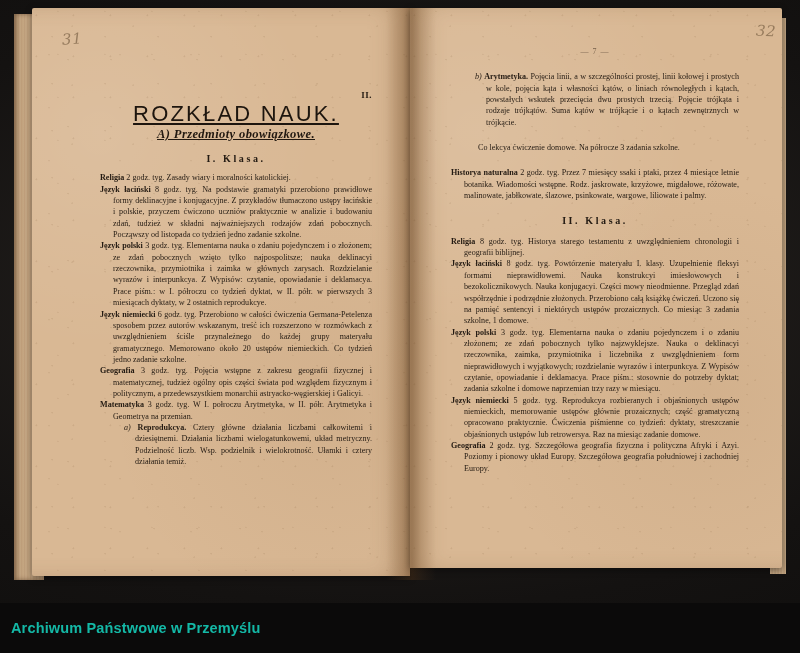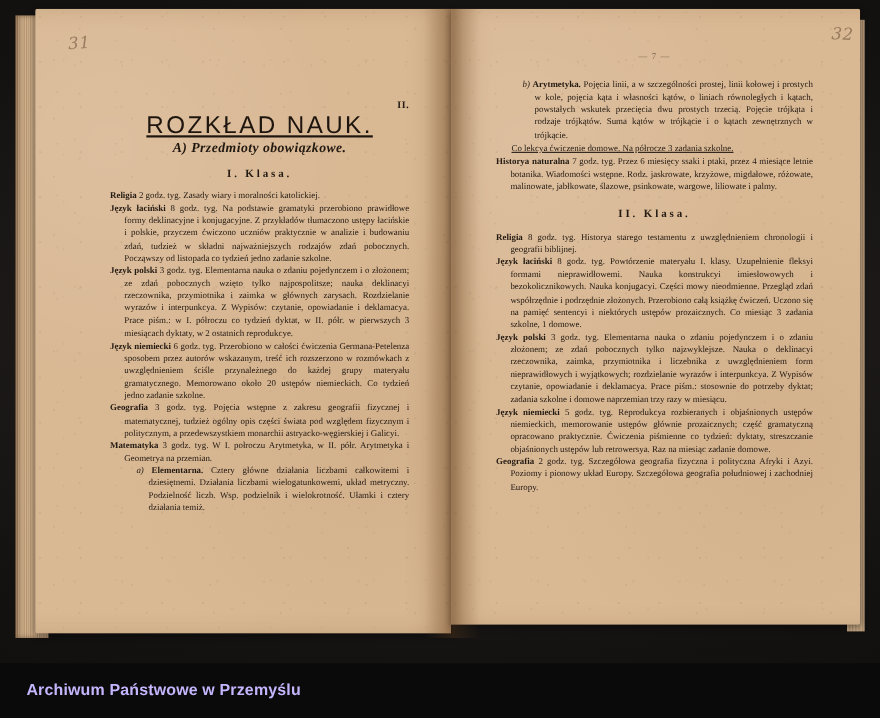--- a/index.html
+++ b/index.html
@@ -179,20 +179,21 @@
     text-decoration: underline;
   }
   .sec-sub {
     text-align: center;
     font-size: 12.5px;
     font-style: italic;
     font-weight: bold;
     letter-spacing: .4px;
     margin: 0 0 13px 0;
     color: #211810;
+    text-decoration: underline;
   }
   .klasa {
     text-align: center;
     font-weight: bold;
     font-size: 10px;
     letter-spacing: .6px;
     margin: 0 0 8px 0;
   }
   .klasa-2 { margin: 14px 0 9px 0; }
   .klasa .sp { letter-spacing: 2.6px; margin-top: 32px; }
@@ -203,40 +204,40 @@
     padding-left: 13px;
     text-indent: -13px;
   }
   .entry.sub {
     padding-left: 24px;
     text-indent: -11px;
     margin-left: 11px;
   }
   .entry b { font-weight: bold; }
   .entry i { font-style: italic; }
-  .plain { margin: 1px; padding-left: 13px; text-decoration: underline; }
+  .plain { margin: 14px; padding-left: 13px; }
 
   
   .footer {
     position: absolute;
     left: 0;
     bottom: 0;
     width: 800px;
     height: 50px;
     background: #0b0a0a;
     display: flex;
     align-items: center;
   }
   .footer-label {
-    color: #c4b5fd;
+    color: #14b8a6;
     font-family: "Liberation Sans", sans-serif;
     font-size: 14.5px;
     font-weight: bold;
     letter-spacing: .15px;
-    padding-left: 24px;
+    padding-left: 11px;
   }
 </style>
 </head>
 <body>
 
 <div id="scan">
 
   <div class="bed"></div>
 
   <div class="book">
@@ -269,32 +270,32 @@
       <div class="entry"><b>Język łaciński</b><span> 8 godz. tyg. Na podstawie gramatyki przerobiono prawidłowe formy deklinacyjne i konjugacyjne. Z przykładów tłumaczono ustępy łacińskie i polskie, przyczem ćwiczono uczniów praktycznie w analizie i budowaniu zdań, tudzież w składni najważniejszych rodzajów zdań pobocznych. Począwszy od listopada co tydzień jedno zadanie szkolne.</span></div>
 
       <div class="entry"><b>Język polski</b><span> 3 godz. tyg. Elementarna nauka o zdaniu pojedynczem i o złożonem; ze zdań pobocznych wzięto tylko najpospolitsze; nauka deklinacyi rzeczownika, przymiotnika i zaimka w głównych zarysach. Rozdzielanie wyrazów i interpunkcya. Z Wypisów: czytanie, opowiadanie i deklamacya. Prace piśm.: w I. półroczu co tydzień dyktat, w II. półr. w pierwszych 3 miesiącach dyktaty, w 2 ostatnich reprodukcye.</span></div>
 
       <div class="entry"><b>Język niemiecki</b><span> 6 godz. tyg. Przerobiono w całości ćwiczenia Germana-Petelenza sposobem przez autorów wskazanym, treść ich rozszerzono w rozmówkach z uwzględnieniem ściśle przynależnego do każdej grupy materyału gramatycznego. Memorowano około 20 ustępów niemieckich. Co tydzień jedno zadanie szkolne.</span></div>
 
       <div class="entry"><b>Geografia</b><span> 3 godz. tyg. Pojęcia wstępne z zakresu geografii fizycznej i matematycznej, tudzież ogólny opis części świata pod względem fizycznym i politycznym, a przedewszystkiem monarchii astryacko-węgierskiej i Galicyi.</span></div>
 
       <div class="entry"><b>Matematyka</b><span> 3 godz. tyg. W I. połroczu Arytmetyka, w II. półr. Arytmetyka i Geometrya na przemian.</span></div>
 
-      <div class="entry sub"><i>a)</i> <b>Elementarna.</b><span> Cztery główne działania liczbami całkowitemi i dziesiętnemi. Działania liczbami wielogatunkowemi, układ metryczny. Podzielność liczb. Wsp. podzielnik i wielokrotność. Ułamki i cztery działania temiż.</span></div>
+      <div class="entry sub"><i>a)</i> <b>Reprodukcya.</b><span> Cztery główne działania liczbami całkowitemi i dziesiętnemi. Działania liczbami wielogatunkowemi, układ metryczny. Podzielność liczb. Wsp. podzielnik i wielokrotność. Ułamki i cztery działania temiż.</span></div>
     </div>
 
     <div class="col col-right">
 
       <div class="pagenum">— 7 —</div>
 
       <div class="entry sub"><i>b)</i> <b>Arytmetyka.</b><span> Pojęcia linii, a w szczególności prostej, linii kołowej i prostych w kole, pojęcia kąta i własności kątów, o liniach równoległych i kątach, powstałych wskutek przecięcia dwu prostych trzecią. Pojęcie trójkąta i rodzaje trójkątów. Suma kątów w trójkącie i o kątach zewnętrznych w trójkącie.</span></div>
 
       <div class="plain">Co lekcya ćwiczenie domowe. Na półrocze 3 zadania szkolne.</div>
 
-      <div class="entry"><b>Historya naturalna</b><span> 7 godz. tyg. Przez 6 miesięcy ssaki i ptaki, przez 4 miesiące letnie botanika. Wiadomości wstępne. Rodz. jaskrowate, krzyżowe, migdałowe, różowate, malinowate, jabłkowate, ślazowe, psinkowate, wargowe, liliowate i palmy.</span></div>
+      <div class="entry"><b>Historya naturalna</b><span> 2 godz. tyg. Przez 7 miesięcy ssaki i ptaki, przez 4 miesiące letnie botanika. Wiadomości wstępne. Rodz. jaskrowate, krzyżowe, migdałowe, różowate, malinowate, jabłkowate, ślazowe, psinkowate, wargowe, liliowate i palmy.</span></div>
 
       <div class="klasa klasa-2"><span class="sp">II. Klasa.</span></div>
 
       <div class="entry"><b>Religia</b><span> 8 godz. tyg. Historya starego testamentu z uwzględnieniem chronologii i geografii biblijnej.</span></div>
 
       <div class="entry"><b>Język łaciński</b><span> 8 godz. tyg. Powtórzenie materyału I. klasy. Uzupełnienie fleksyi formami nieprawidłowemi. Nauka konstrukcyi imiesłowowych i bezokolicznikowych. Nauka konjugacyi. Części mowy nieodmienne. Przegląd zdań współrzędnie i podrzędnie złożonych. Przerobiono całą książkę ćwiczeń. Uczono się na pamięć sentencyi i niektórych ustępów prozaicznych. Co miesiąc 3 zadania szkolne, 1 domowe.</span></div>
 
       <div class="entry"><b>Język polski</b><span> 3 godz. tyg. Elementarna nauka o zdaniu pojedynczem i o zdaniu złożonem; ze zdań pobocznych tylko najzwyklejsze. Nauka o deklinacyi rzeczownika, zaimka, przymiotnika i liczebnika z uwzględnieniem form nieprawidłowych i wyjątkowych; rozdzielanie wyrazów i interpunkcya. Z Wypisów czytanie, opowiadanie i deklamacya. Prace piśm.: stosownie do potrzeby dyktat; zadania szkolne i domowe naprzemian trzy razy w miesiącu.</span></div>
 
       <div class="entry"><b>Język niemiecki</b><span> 5 godz. tyg. Reprodukcya rozbieranych i objaśnionych ustępów niemieckich, memorowanie ustępów głównie prozaicznych; część gramatyczną opracowano praktycznie. Ćwiczenia piśmienne co tydzień: dyktaty, streszczanie objaśnionych ustępów lub retrowersya. Raz na miesiąc zadanie domowe.</span></div>

